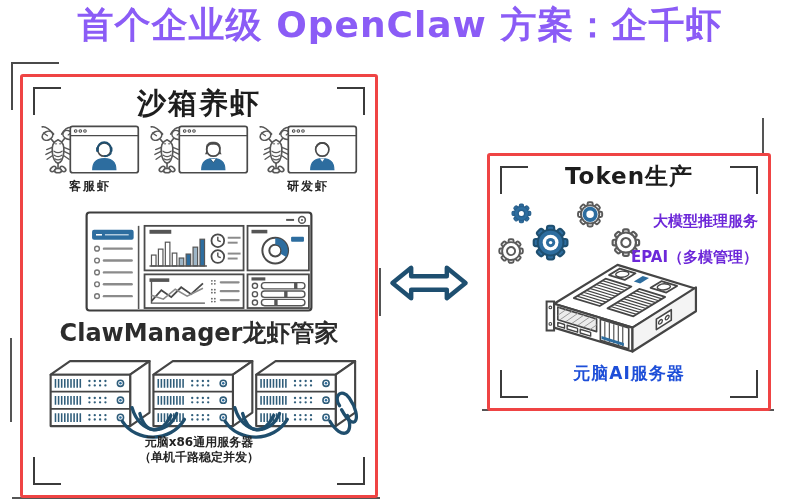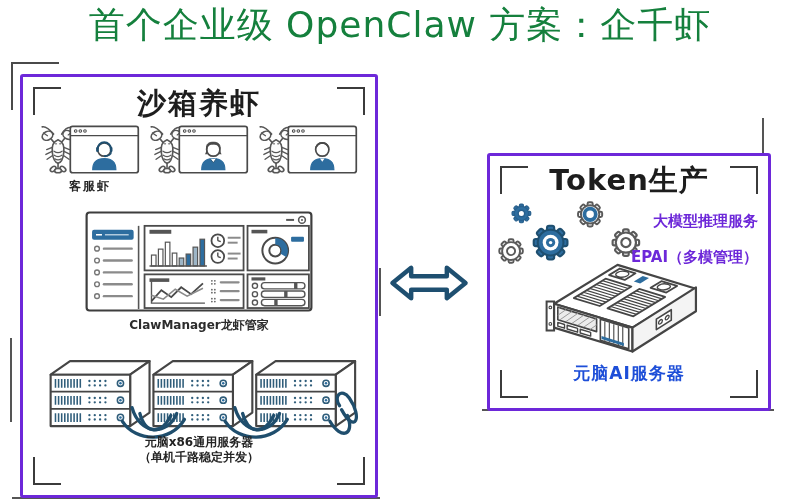--- a/index.html
+++ b/index.html
@@ -3,43 +3,43 @@
 <meta charset="utf-8">
 <style>
   html,body { margin:0; padding:0; background:#fff; }
   .stage {
     position:relative; width:800px; height:503px; background:#fff;
     font-family:"DejaVu Sans","Liberation Sans",sans-serif; color:#222;
     overflow:hidden;
   }
   .page-title {
     position:absolute; top:1px; left:0; width:100%; text-align:center;
-    font-size:36px; font-weight:400; letter-spacing:1px; color:#15803d;
+    font-size:36px; font-weight:700; letter-spacing:1px; color:#8b5cf6;
     white-space:nowrap;
   }
   .panel {
     position:absolute; background:#fff;
-    border:3px solid #6d28d9; border-radius:3px;
+    border:3px solid #ef4444; border-radius:3px;
   }
   .cb { position:absolute; width:26px; height:26px; }
   .cb-tl { top:10px; left:10px;  border-top:2.5px solid #3b3b3b; border-left:2.5px solid #3b3b3b; }
   .cb-tr { top:10px; right:10px; border-top:2.5px solid #3b3b3b; border-right:2.5px solid #3b3b3b; }
   .cb-bl { bottom:10px; left:10px;  border-bottom:2.5px solid #3b3b3b; border-left:2.5px solid #3b3b3b; }
   .cb-br { bottom:10px; right:10px; border-bottom:2.5px solid #3b3b3b; border-right:2.5px solid #3b3b3b; }
   .deco { position:absolute; }
   .panel-title { position:absolute; left:0; width:100%; text-align:center; font-weight:800; color:#1d1d1d; }
   .lp-title { top:7px; font-size:29px; letter-spacing:2px; }
-  .rp-title { top:5px; font-size:29px; letter-spacing:1px; }
+  .rp-title { top:5px; font-size:23px; letter-spacing:1px; }
   .agents { position:absolute; top:44px; left:14px; right:14px; display:flex; justify-content:space-between; }
   .agent { width:106px; text-align:center; }
   .agent svg { display:block; margin:0 auto; }
   .agent-label { font-size:12px; font-weight:700; color:#242424; margin-top:1px; letter-spacing:2px; }
   .dash-svg { position:absolute; left:62px; top:134px; }
   .dash-label { position:absolute; top:240px; left:0; width:100%; text-align:center;
-    font-size:12px; font-weight:600; color:#2c2c2c; }
+    font-size:24px; font-weight:600; color:#2c2c2c; }
   .srv-svg { position:absolute; left:16px; top:276px; }
   .srv-label { position:absolute; top:358px; left:0; width:100%; text-align:center;
     font-size:12px; font-weight:700; color:#242424; line-height:1.25; }
   .gears-svg { position:absolute; left:6px; top:36px; }
   .svc { position:absolute; right:10px; text-align:right; font-size:15px; font-weight:700; color:#6d28d9; white-space:nowrap; }
   .svc-1 { top:56px; }
   .svc-2 { top:92px; }
   .ai-svg { position:absolute; left:40px; top:88px; }
   .ai-label { position:absolute; top:206px; left:0; width:100%; text-align:center;
     font-size:17px; font-weight:700; color:#1d4ed8; letter-spacing:1px; }
@@ -194,20 +194,21 @@
       <div class="agent">
         <svg width="104" height="56" viewBox="0 0 104 58">
           <use href="#lobster" transform="translate(0,1) scale(0.84)"></use>
           <g transform="translate(30,4) scale(0.8)">
             <use href="#browser-frame"></use>
             <use href="#avatar-base"></use>
             <path d="M38,29 Q40.2,23.6 46,23.4 Q51.8,23.6 54,29" fill="none" stroke="#4a4a4a" stroke-width="2.2"></path>
             <path d="M43,43.6 L46,47.6 L49,43.6 Z" fill="#fff"></path>
           </g>
         </svg>
+        <div class="agent-label">研发虾</div>
       </div>
     </div>
 
     <svg class="dash-svg" width="228" height="101" viewBox="0 0 230 102">
       <rect x="1.5" y="1.5" width="227" height="99" rx="3" fill="#fff" stroke="#3d3d3d" stroke-width="2.2"></rect>
       <g>
         <line x1="203" y1="9" x2="211" y2="9" stroke="#555" stroke-width="2"></line>
         <circle cx="219" cy="9" r="3.4" fill="none" stroke="#555" stroke-width="1.6"></circle>
         <circle cx="219" cy="9" r="1" fill="#555"></circle>
       </g>

